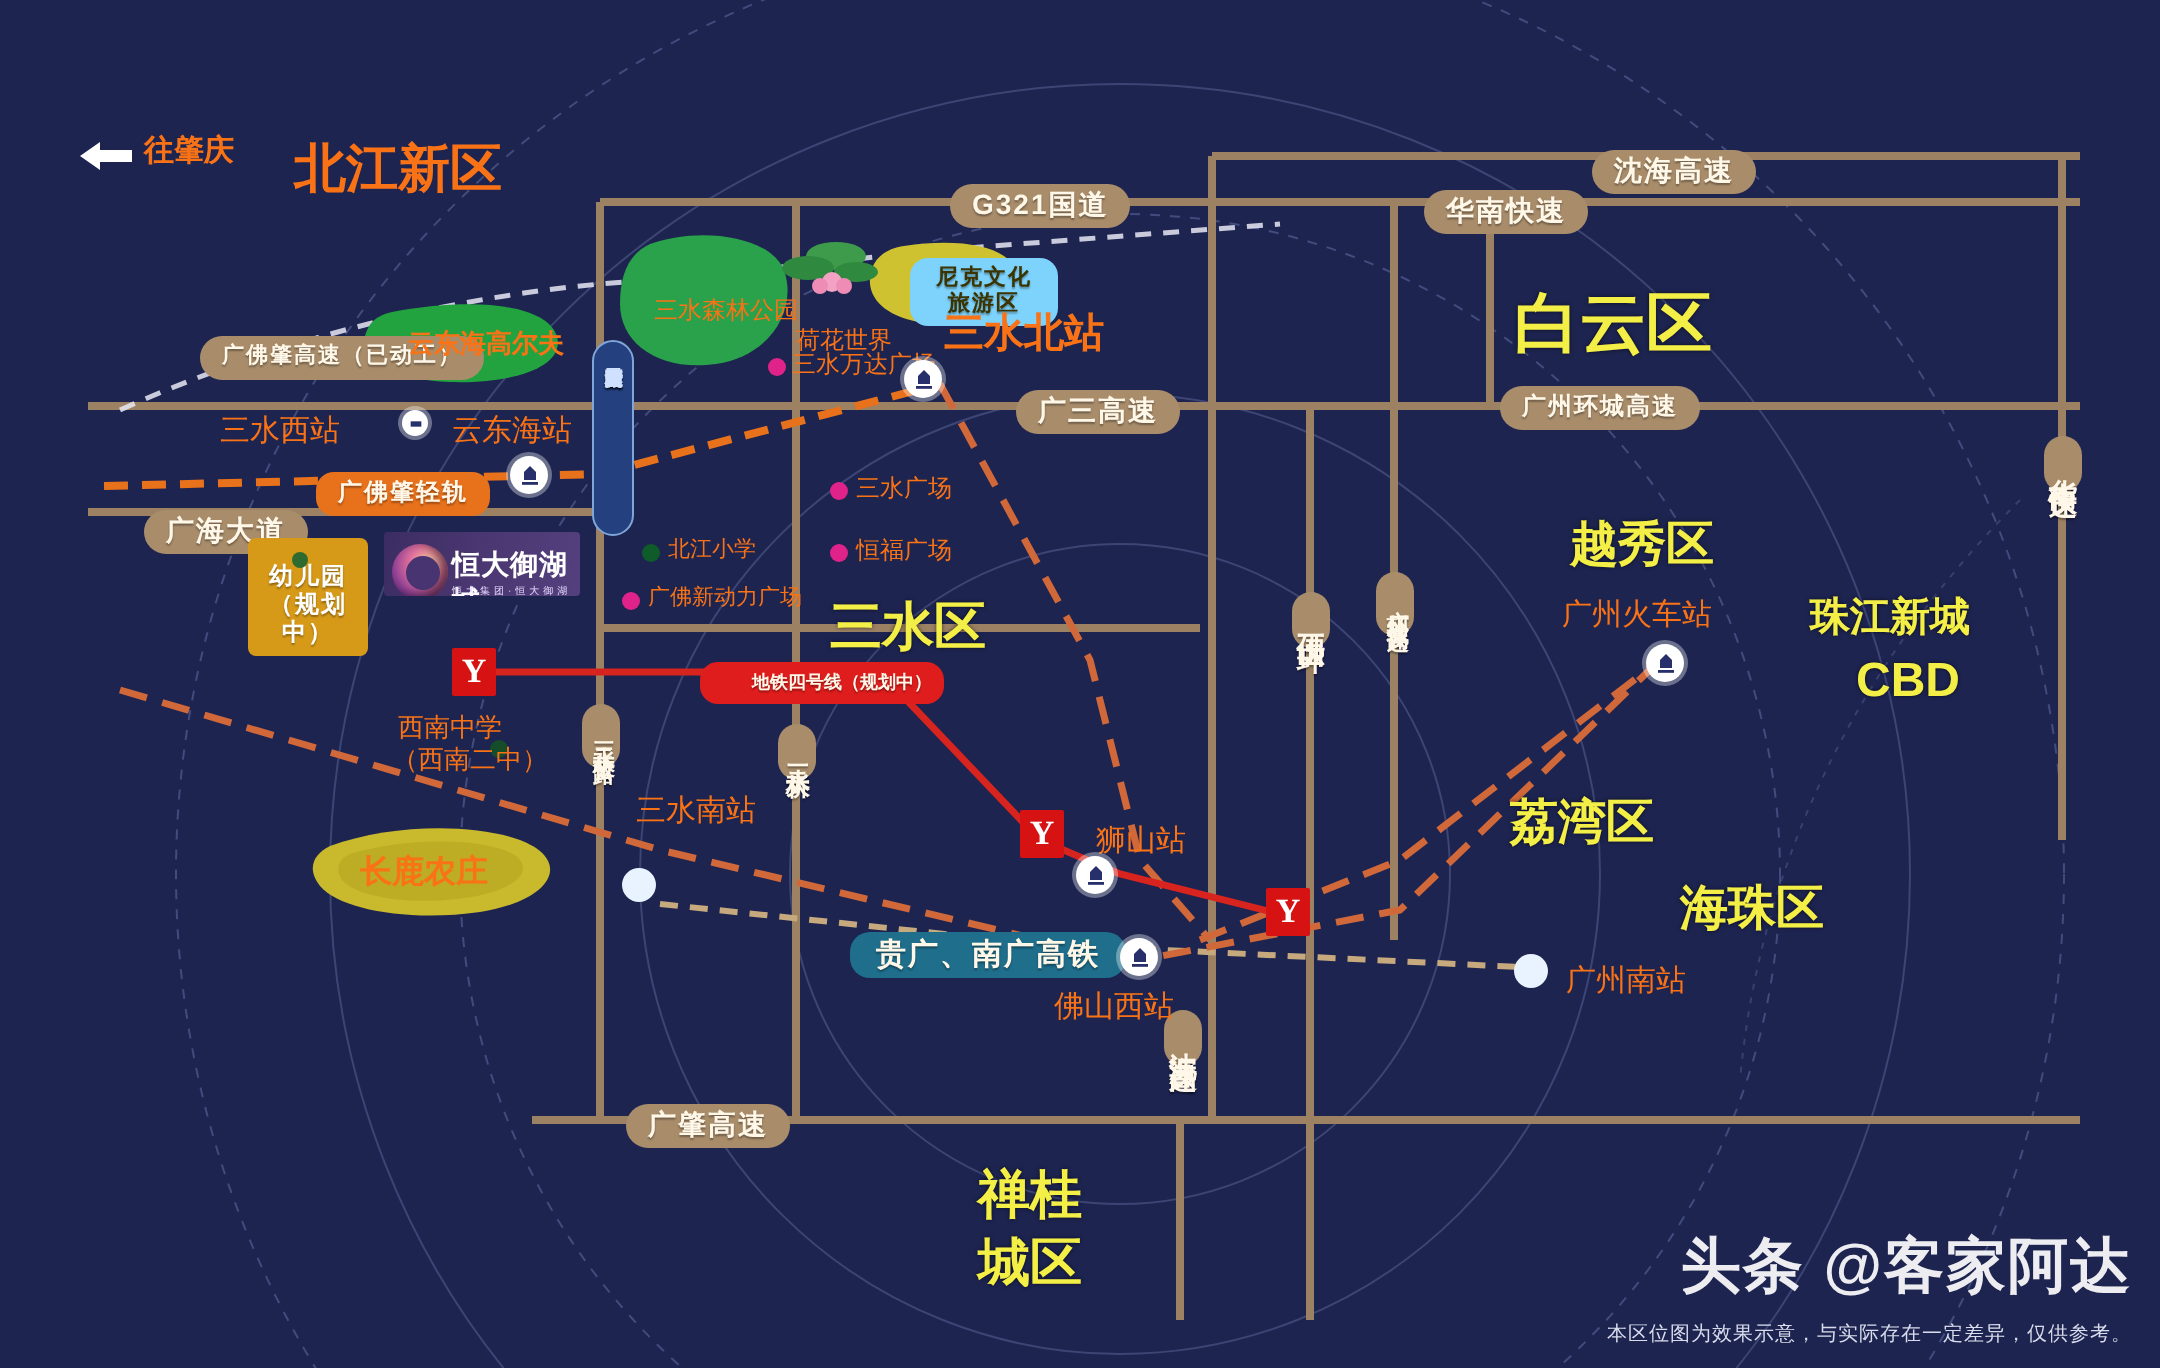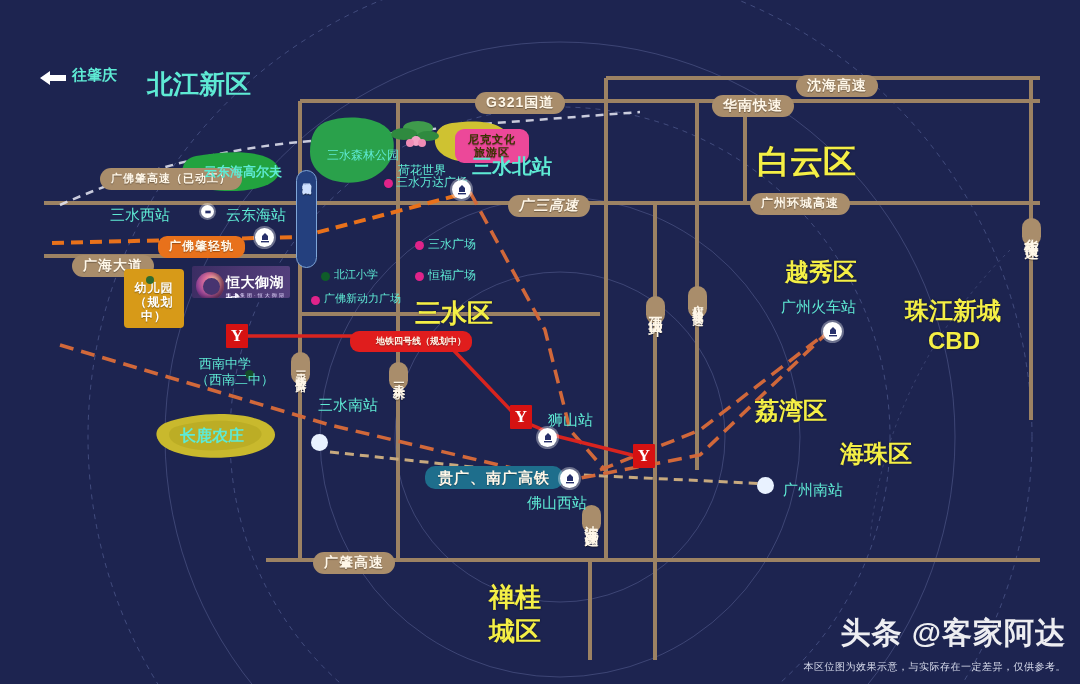--- a/index.html
+++ b/index.html
@@ -38,34 +38,34 @@
     background:#24407e;
     border:1px solid #7fa6d8;
     color:#cfe1ff;
     font-size:9px;
     letter-spacing:0px;
     padding:6px 2px;
   }
   .pill.orange { background:#e8711b; border-radius:9px; font-size:12px; }
   .pill.red { background:#e01d1d; border-radius:9px; font-size:9px; letter-spacing:0; padding:2px 6px;}
   .pill.teal { background:#1e6e8c; border-radius:10px; font-size:15px; padding:3px 13px; }
-  .pill.khaki { background:#ec4899; color:#3c3400; border-radius:9px; font-size:11px;
+  .pill.khaki { background:#7dd3fc; color:#3c3400; border-radius:9px; font-size:11px;
                 text-align:center; line-height:13px; padding:4px 8px; white-space:normal; width:58px;}
   .pill.gold  { background:#d79a18; color:#fff; border-radius:4px; font-size:12px;
                 text-align:center; line-height:14px; padding:12px 4px 5px; white-space:normal; width:52px;
                 font-weight:bold;}
   
   .district {
     position:absolute;
     color:#f4ef46;
     font-weight:bold;
     white-space:nowrap;
     text-shadow:0 0 2px rgba(0,0,0,.6);
   }
-  .wtxt { position:absolute; color:#5eead4; white-space:nowrap; font-size:13px; }
+  .wtxt { position:absolute; color:#f97316; white-space:nowrap; font-size:13px; }
   .wtxt.big { font-size:26px; font-weight:bold; }
   .wtxt.mid { font-size:15px; }
   .ctr { text-align:left; }
   
   .dot { position:absolute; width:9px; height:9px; border-radius:50%; }
   
   .stn {
     position:absolute; width:19px; height:19px; border-radius:50%;
     background:#ffffff; box-shadow:0 0 0 2px rgba(255,255,255,.35);
     display:flex; align-items:center; justify-content:center;
@@ -215,32 +215,32 @@
     <svg width="26" height="16" viewBox="0 0 26 16">
       <path d="M0,8 L10,1 L10,5 L26,5 L26,11 L10,11 L10,15 Z" fill="#ffffff"></path>
     </svg>
   </div>
   <div class="wtxt mid" style="left:72px;top:66px;font-weight:bold;">往肇庆</div>
 
   <div class="wtxt big" style="left:147px;top:67px;">北江新区</div>
 
   <div class="district" style="left:757px;top:140px;font-size:33px;">白云区</div>
   <div class="district" style="left:785px;top:256px;font-size:24px;">越秀区</div>
-  <div class="district" style="left:905px;top:295px;font-size:24px;">珠江新城</div>
+  <div class="district" style="left:905px;top:295px;font-size:20px;">珠江新城</div>
   <div class="district" style="left:928px;top:327px;font-size:24px;">CBD</div>
   <div class="district" style="left:755px;top:395px;font-size:24px;">荔湾区</div>
   <div class="district" style="left:840px;top:438px;font-size:24px;">海珠区</div>
   <div class="district" style="left:415px;top:296px;font-size:26px;">三水区</div>
   <div class="district" style="left:489px;top:580px;font-size:26px;">禅桂</div>
   <div class="district" style="left:489px;top:614px;font-size:26px;">城区</div>
 
   <div class="pill" style="left:475px;top:92px;">G321国道</div>
   <div class="pill" style="left:796px;top:75px;">沈海高速</div>
   <div class="pill" style="left:712px;top:95px;">华南快速</div>
-  <div class="pill" style="left:508px;top:195px;font-style:italic;">广三高速</div>
+  <div class="pill" style="left:508px;top:195px;">广三高速</div>
   <div class="pill" style="left:750px;top:193px;font-size:12px;">广州环城高速</div>
   <div class="pill" style="left:72px;top:255px;">广海大道</div>
   <div class="pill" style="left:313px;top:552px;">广肇高速</div>
   <div class="pill" style="left:100px;top:168px;font-size:11px;">广佛肇高速（已动工）</div>
 
   <div class="pill vert" style="left:1022px;top:218px;">华南快速</div>
   <div class="pill vert" style="left:646px;top:296px;">佛山一环</div>
   <div class="pill vert" style="left:688px;top:286px;font-size:11px;">广州环城高速</div>
   <div class="pill vert" style="left:582px;top:505px;">沈海高速</div>
   <div class="pill vert" style="left:291px;top:352px;font-size:11px;">三水二桥公路</div>

